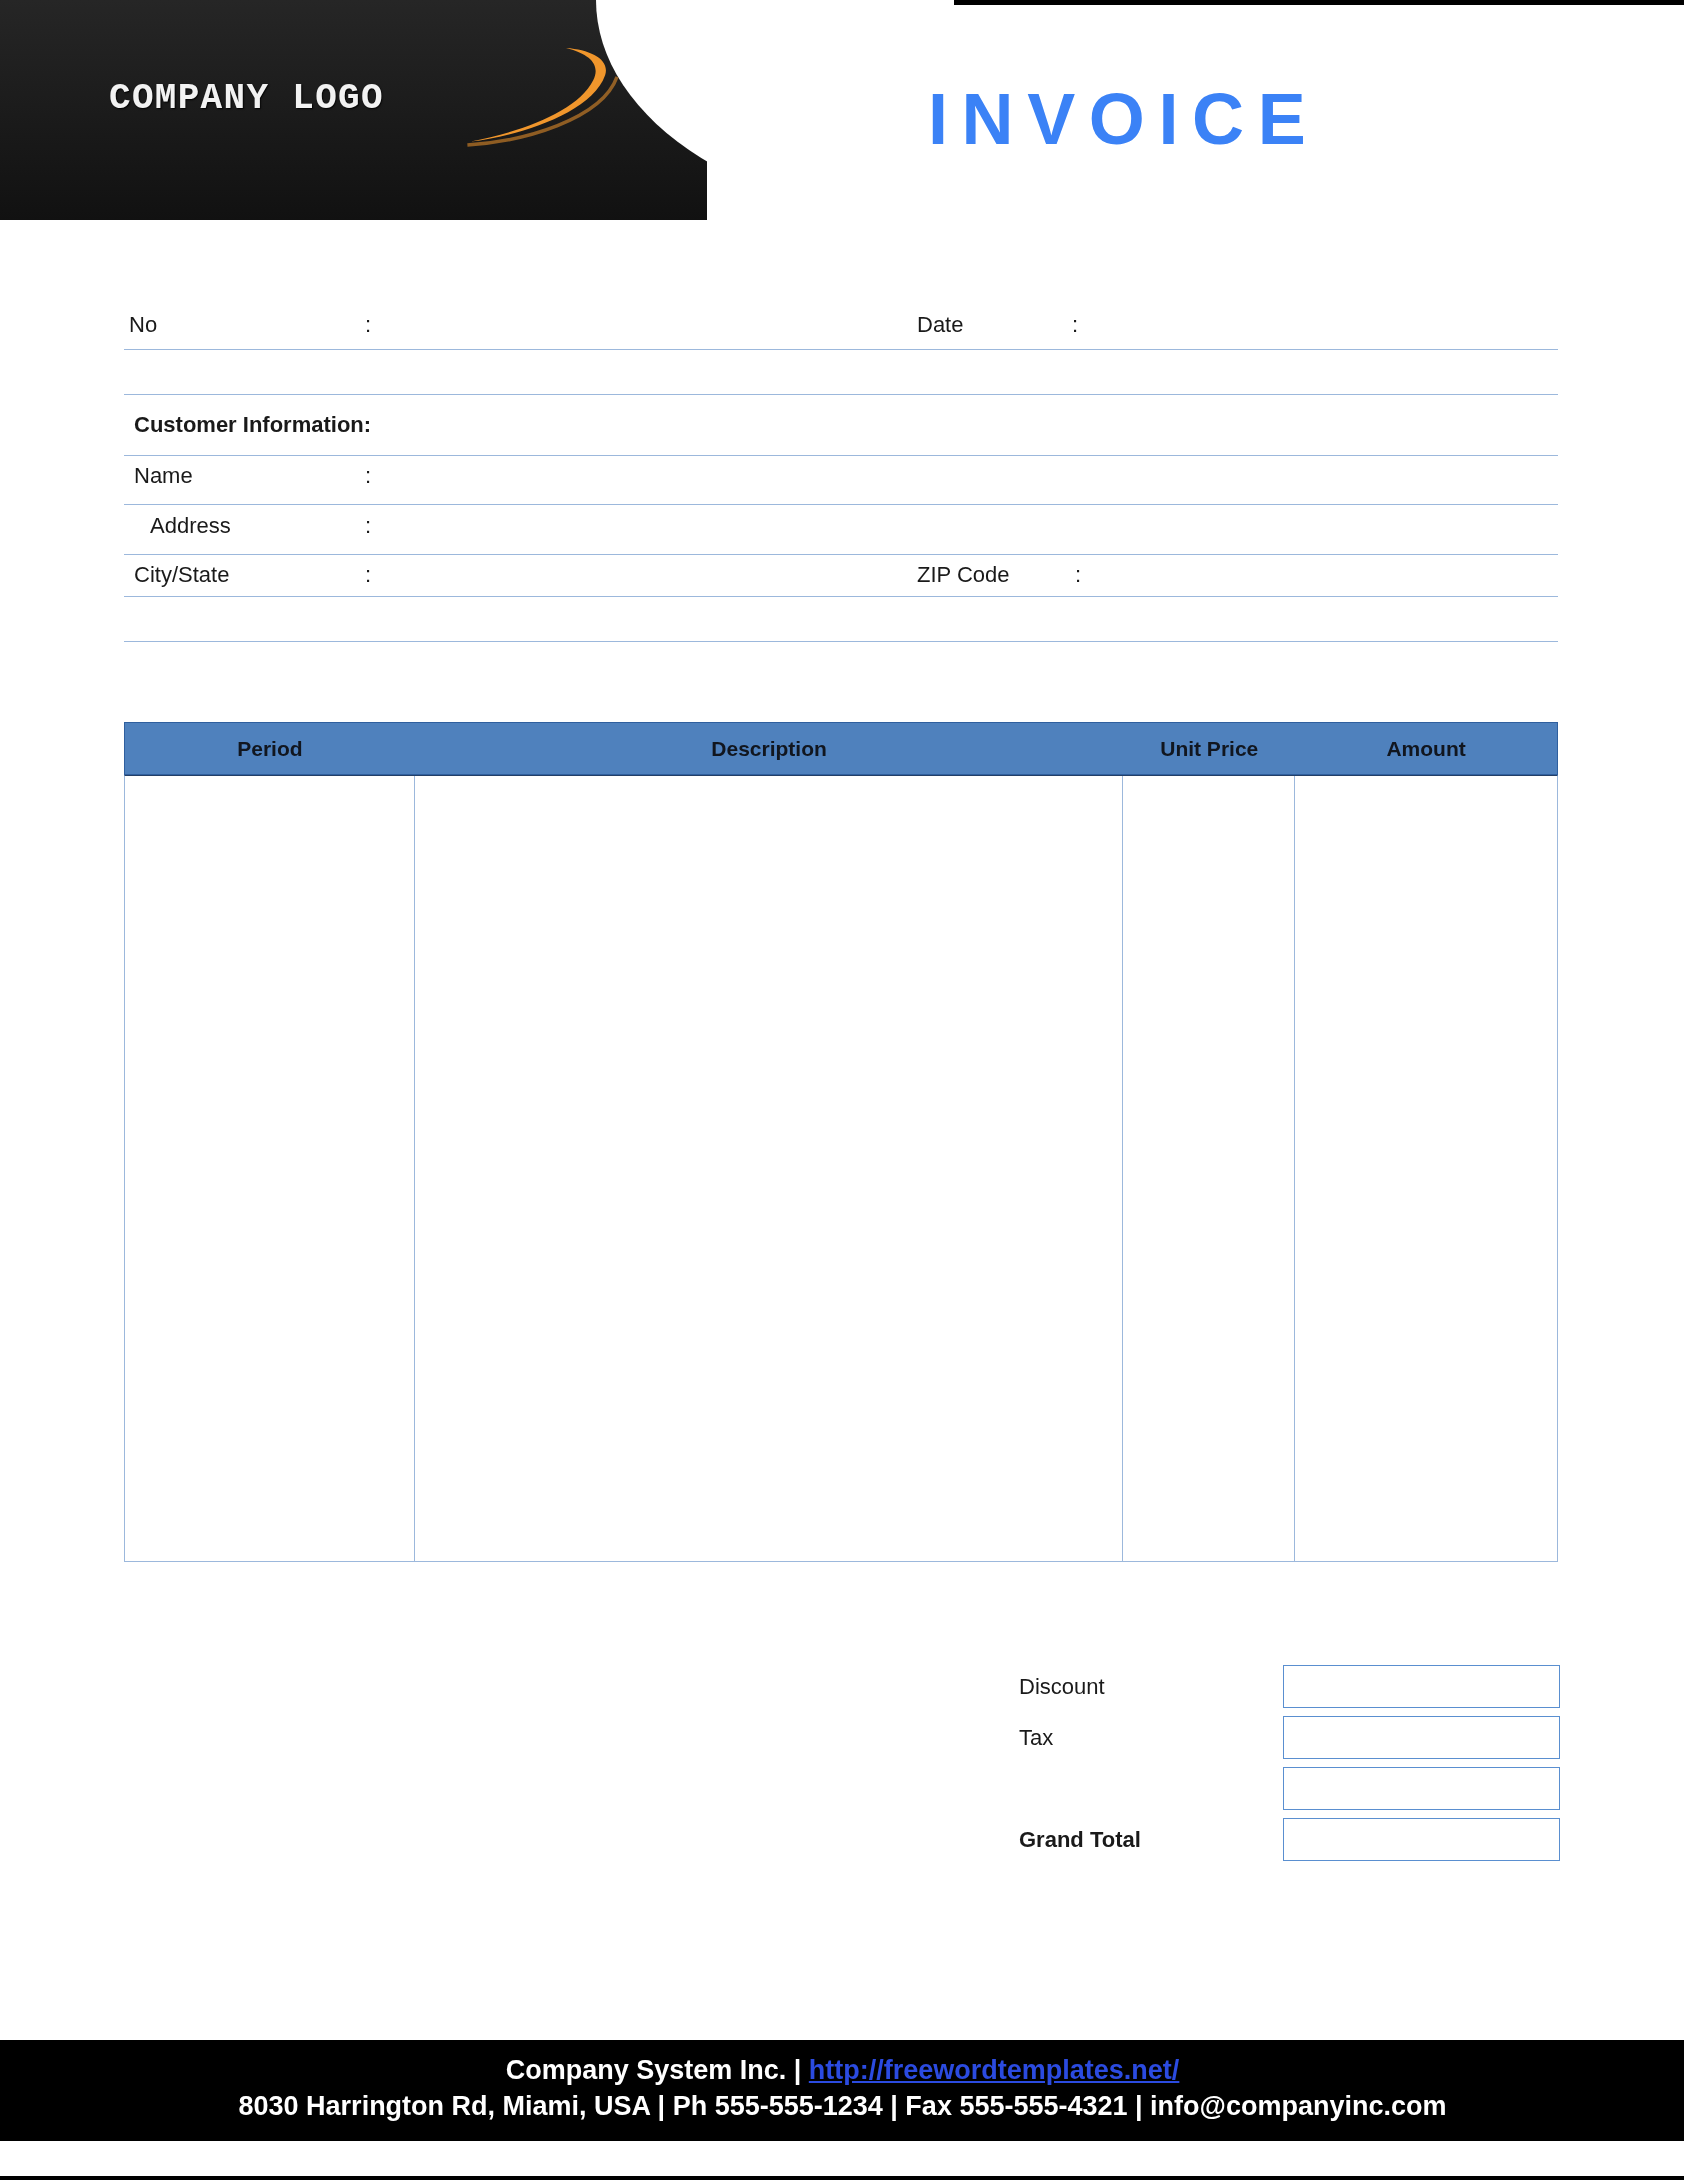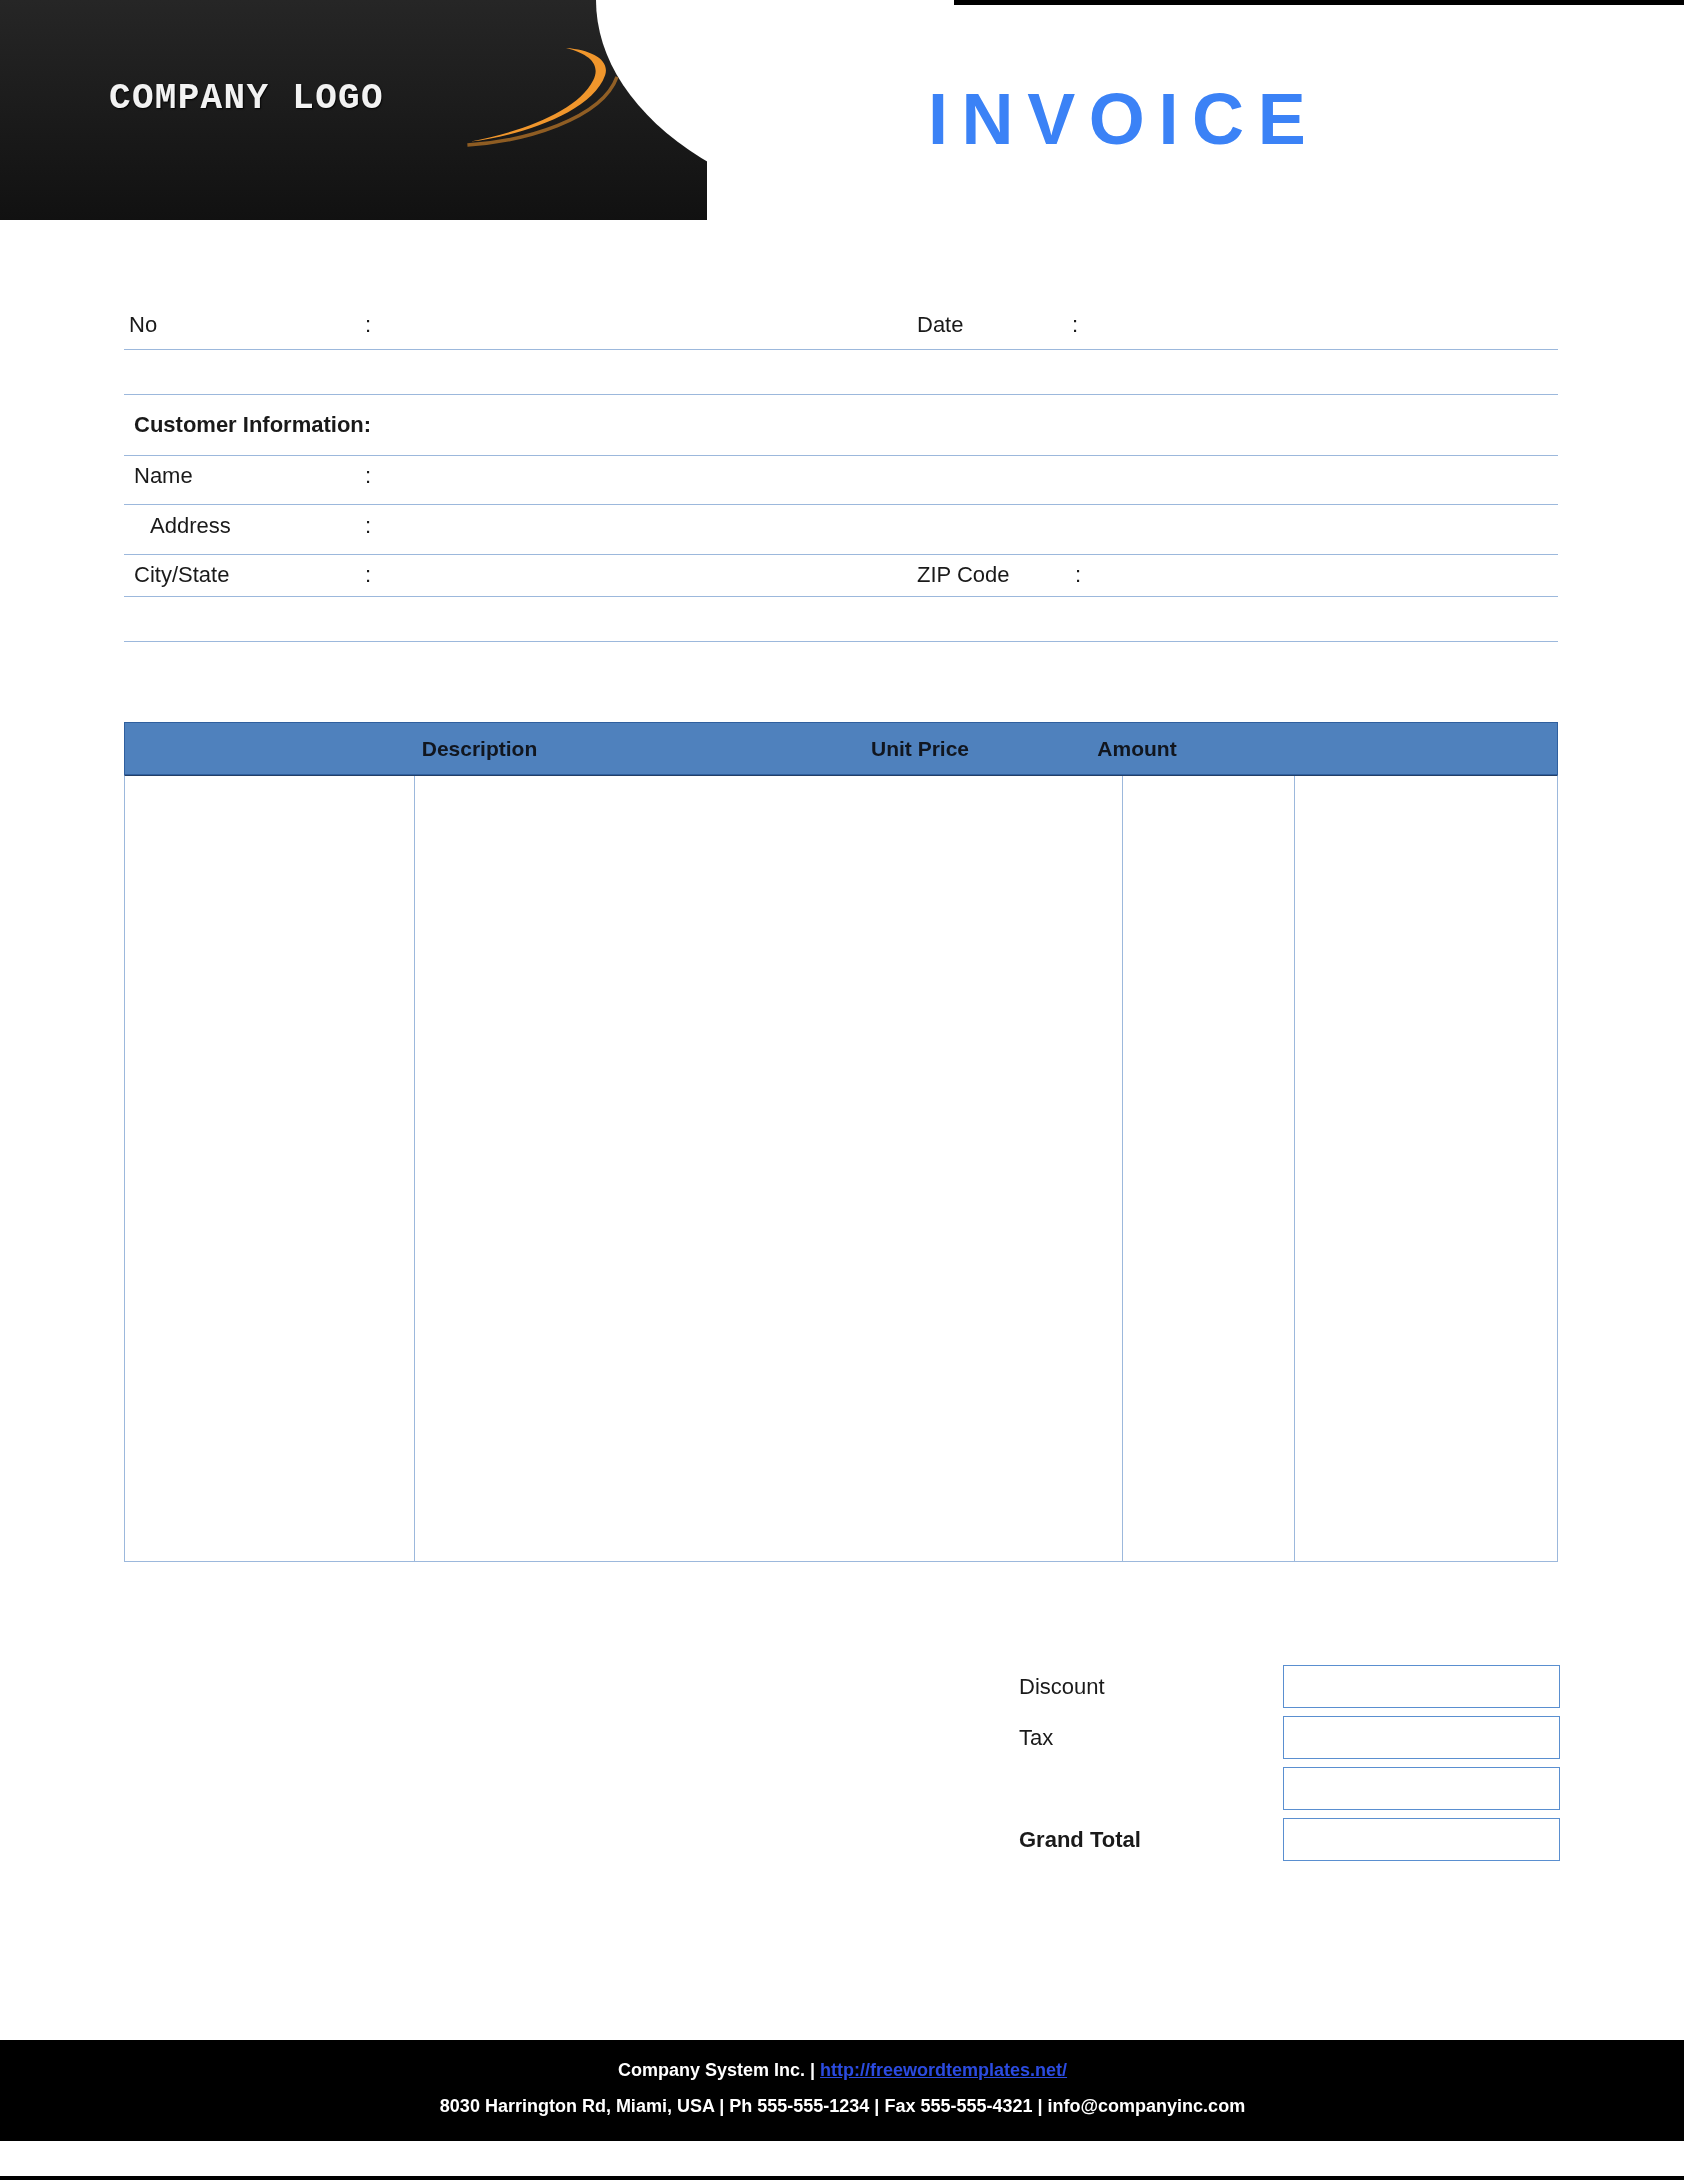--- a/index.html
+++ b/index.html
@@ -192,21 +192,21 @@
   .footer {
     position: absolute;
     left: 0;
     top: 2040px;
     width: 1685px;
     height: 101px;
     background: #000000;
     color: #ffffff;
     text-align: center;
     font-weight: bold;
-    font-size: 18px;
+    font-size: 27px;
     line-height: 36px;
     padding-top: 12px;
     box-sizing: border-box;
   }
   .footer a, .footer .link {
     color: #2b4be0;
     text-decoration: underline;
   }
   .footer-line { white-space: nowrap; }
 
@@ -265,20 +265,21 @@
 
   <div class="fld-label" style="left:917px; top:562px;">ZIP Code</div>
   <div class="colon" style="left:1075px; top:562px;">:</div>
   <div class="fld-label" style="left:1104px; top:562px; width:434px;"></div>
 
   <div class="rule" style="left:124px; top:596px; width:1434px;"></div>
   <div class="rule" style="left:124px; top:641px; width:1434px;"></div>
 
   <div class="tbl">
     <div class="tbl-head">
+      <div class="th period">Period</div>
       <div class="th desc">Description</div>
       <div class="th unit">Unit Price</div>
       <div class="th amount">Amount</div>
     </div>
     <div class="tbl-body">
       <div class="td period"></div>
       <div class="td desc"></div>
       <div class="td unit"></div>
       <div class="td amount"></div>
     </div>

